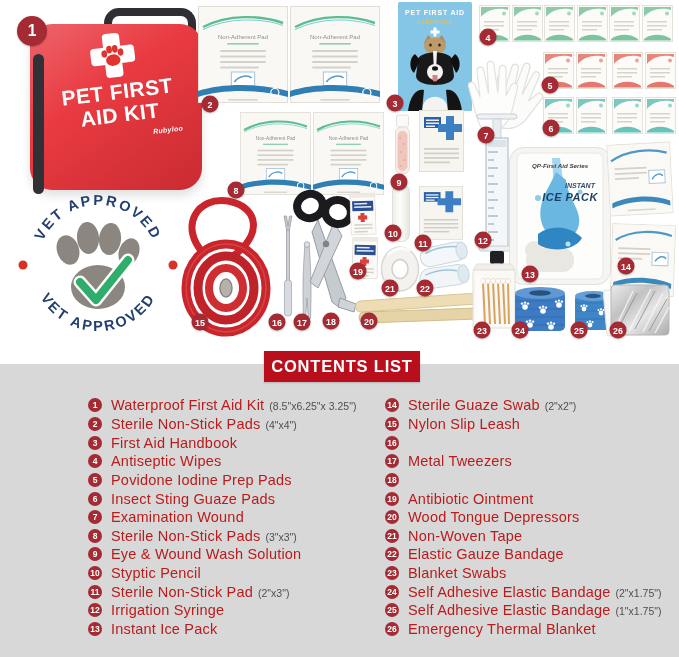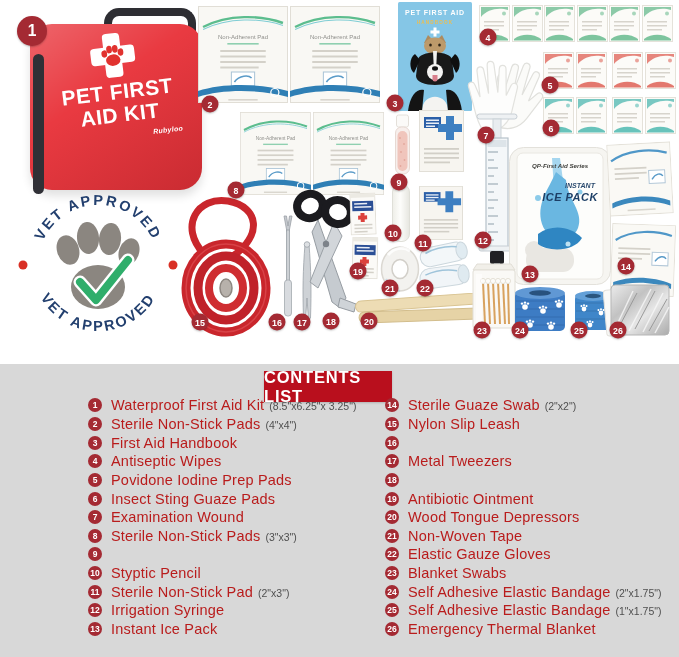--- a/index.html
+++ b/index.html
@@ -32,21 +32,21 @@
   .cbadge{position:absolute;transform:translate(-50%,-50%);border-radius:50%;
     background:var(--badge-red,#a42a33);color:#fff;font-weight:bold;
     display:flex;align-items:center;justify-content:center;z-index:9;
     box-shadow:0 1px 2px rgba(0,0,0,.25);}
 
   .pencil{background:linear-gradient(90deg,#efefe9,#fdfdfb 45%,#e7e7e1);
     border:1px solid #dfdfd8;border-radius:8px;}
 
   
   .band{position:absolute;left:0;top:364px;width:679px;height:293px;background:var(--band-gray,#d8d8d8);}
-  .header-box{position:absolute;left:264px;top:371px;width:128px;height:31px;
+  .header-box{position:absolute;left:264px;top:351px;width:156px;height:31px;
     background:var(--header-red,#b90f1d);display:flex;align-items:center;justify-content:center;
     box-shadow:0 1px 2px rgba(0,0,0,.18);}
   .header-box span{color:#fff;font-weight:bold;font-size:16.5px;letter-spacing:.8px;}
   .col{position:absolute;top:396px;}
   #contents-left{left:88px;}
   #contents-right{left:385px;}
   .row{display:flex;align-items:center;height:18.65px;}
   .lnum{flex:none;width:14px;height:14px;border-radius:50%;background:var(--badge-red,#a42a33);
     color:#fff;font-size:8.5px;font-weight:bold;display:flex;align-items:center;justify-content:center;
     margin-right:9px;}
@@ -522,20 +522,21 @@
     <span class="llabel">Examination Wound</span>
 
   </div>
       <div class="row">
     <span class="lnum">8</span>
     <span class="llabel">Sterile Non-Stick Pads</span>
     <span class="lnote">(3"x3")</span>
   </div>
       <div class="row">
     <span class="lnum">9</span>
+    <span class="llabel">Eye &amp; Wound Wash Solution</span>
 
   </div>
       <div class="row">
     <span class="lnum">10</span>
     <span class="llabel">Styptic Pencil</span>
 
   </div>
       <div class="row">
     <span class="lnum">11</span>
     <span class="llabel">Sterile Non-Stick Pad</span>
@@ -586,21 +587,21 @@
     <span class="llabel">Wood Tongue Depressors</span>
 
   </div>
       <div class="row">
     <span class="lnum">21</span>
     <span class="llabel">Non-Woven Tape</span>
 
   </div>
       <div class="row">
     <span class="lnum">22</span>
-    <span class="llabel">Elastic Gauze Gloves</span>
+    <span class="llabel">Elastic Gauze Bandage</span>
 
   </div>
       <div class="row">
     <span class="lnum">23</span>
     <span class="llabel">Blanket Swabs</span>
 
   </div>
       <div class="row">
     <span class="lnum">24</span>
     <span class="llabel">Self Adhesive Elastic Bandage</span>

